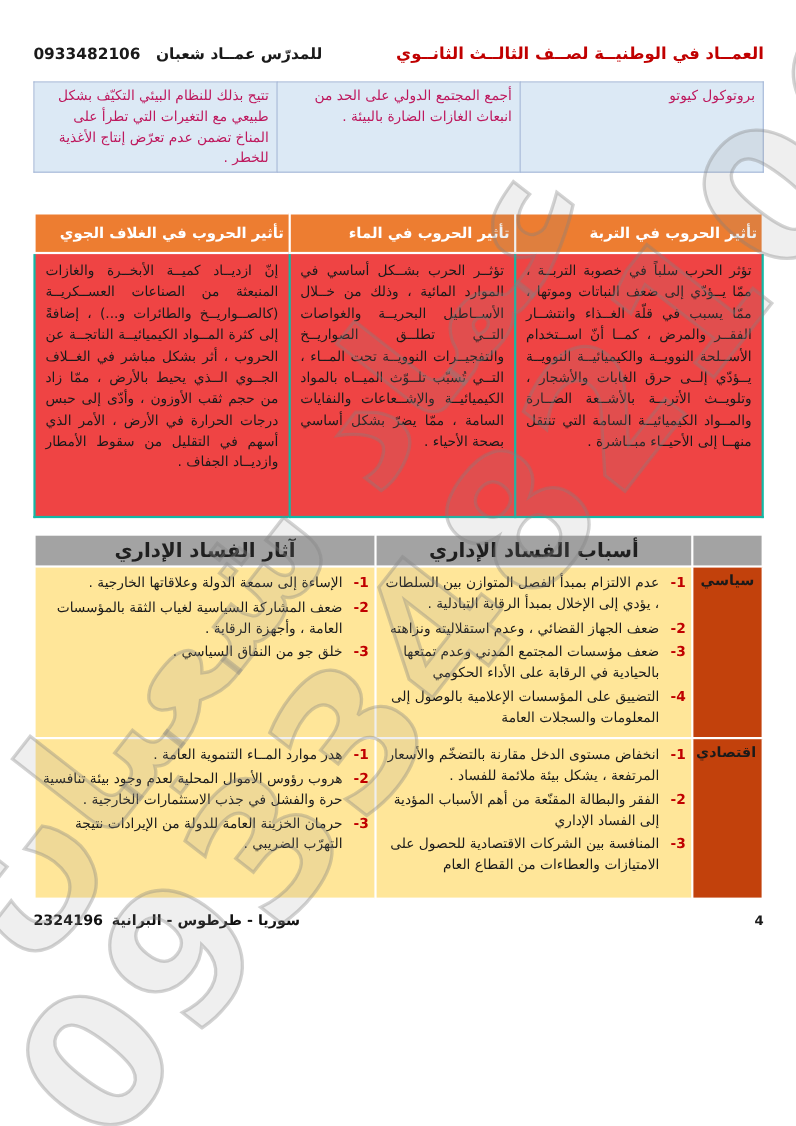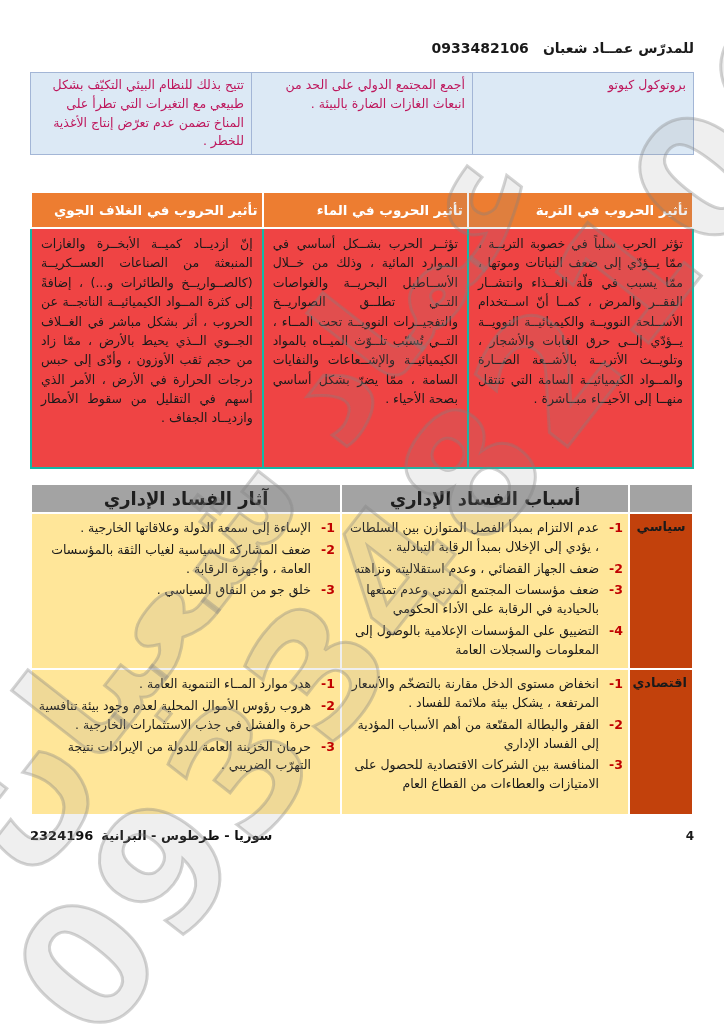--- a/index.html
+++ b/index.html
@@ -58,20 +58,21 @@
              transform:translate(-64%,-58%) rotate(-52deg); }
 </style>
 </head>
 <body>
 
 <div class="page">
 
   <div class="content">
 
     <div class="hdr">
+      <div class="hdr-title">العمــاد في الوطنيــة لصــف الثالــث الثانــوي</div>
       <div class="hdr-left">
         <span>للمدرّس عمــاد شعبان</span>
         <span>0933482106</span>
       </div>
     </div>
 
     <table class="intro-table">
       <tbody>
         <tr>
           <td>بروتوكول كيوتو</td>

